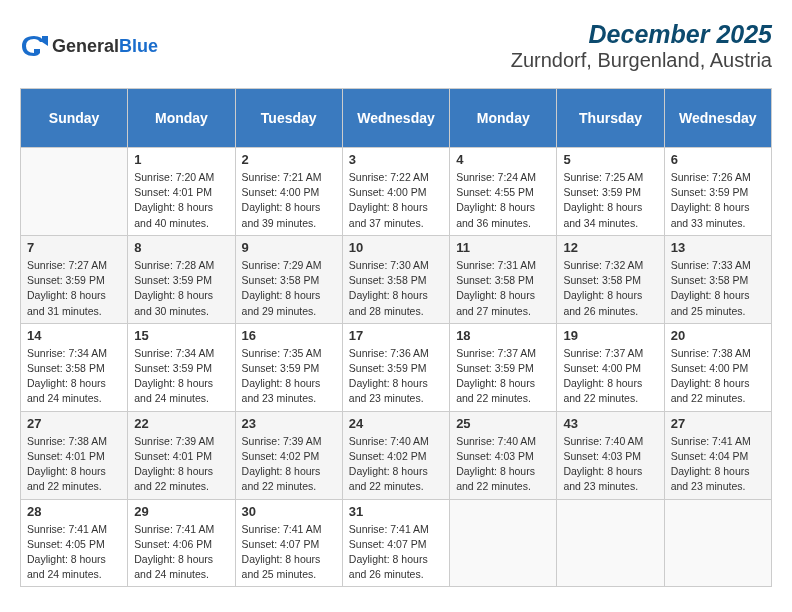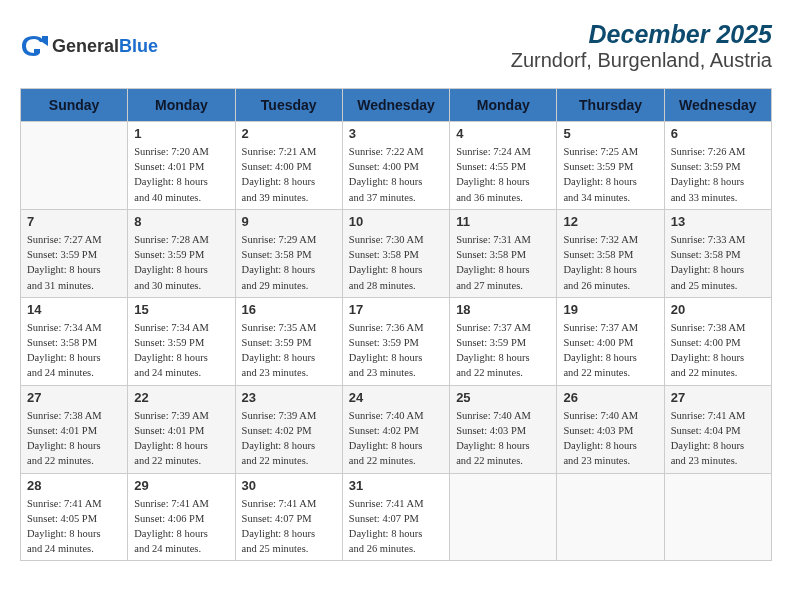--- a/index.html
+++ b/index.html
@@ -38,23 +38,23 @@
       font-size: 20px;
       color: #444;
     }
     .calendar {
       width: 100%;
       border-collapse: collapse;
       border: 1px solid #ccc;
     }
     .calendar th {
       background-color: #3a7abf;
-      color: #0f172a;
+      color: #ffffff;
       text-align: center;
-      padding: 8px 4px;
+      padding: 21px 4px;
       font-size: 14px;
       border: 1px solid #ccc;
     }
     .calendar td {
       vertical-align: top;
       border: 1px solid #ccc;
       padding: 4px 6px;
       width: calc(100% / 7);
       min-height: 90px;
       font-size: 11px;
@@ -73,21 +73,20 @@
     .day-number {
       font-weight: bold;
       font-size: 13px;
       margin-bottom: 3px;
       display: block;
     }
     .day-info {
       font-size: 10.5px;
       line-height: 1.45;
       color: #333;
-      font-family: Liberation Serif, serif;
     }
   </style>
 </head>
 <body>
 
 <div class="header-area">
   <div class="logo">
     <svg class="logo-icon" viewBox="0 0 28 28" xmlns="http://www.w3.org/2000/svg">
       <path d="M2 14 Q2 4 14 4 Q22 4 24 10 L20 10 Q18 7 14 7 Q6 7 6 14 Q6 21 14 21 L14 17 L20 17 L20 21 Q18 24 14 24 Q2 24 2 14Z" fill="#1a6dcc"></path>
       <polygon points="22,4 28,4 28,14 22,10" fill="#1a6dcc"></polygon>
@@ -292,21 +291,21 @@
 and 22 minutes.</div>
         </td>
         <td>
           <span class="day-number">25</span>
           <div class="day-info" style="white-space: pre-line;">Sunrise: 7:40 AM
 Sunset: 4:03 PM
 Daylight: 8 hours
 and 22 minutes.</div>
         </td>
         <td>
-          <span class="day-number">26</span>
+          <span class="day-number">43</span>
           <div class="day-info" style="white-space: pre-line;">Sunrise: 7:40 AM
 Sunset: 4:03 PM
 Daylight: 8 hours
 and 23 minutes.</div>
         </td>
         <td>
           <span class="day-number">27</span>
           <div class="day-info" style="white-space: pre-line;">Sunrise: 7:41 AM
 Sunset: 4:04 PM
 Daylight: 8 hours

